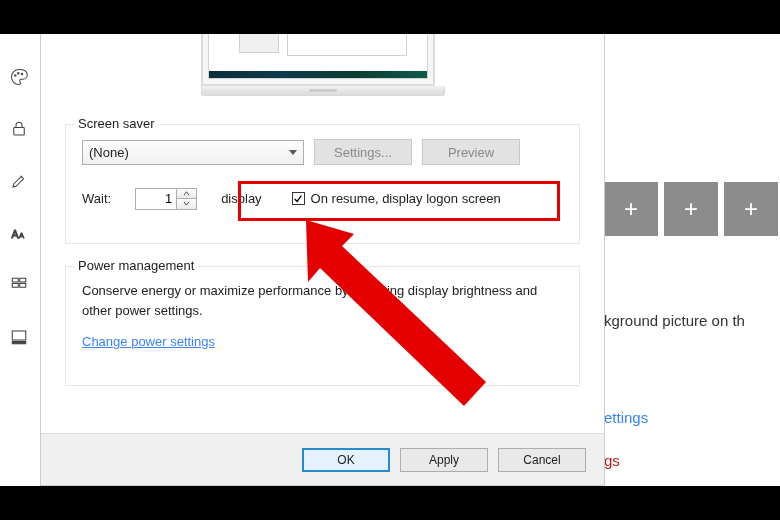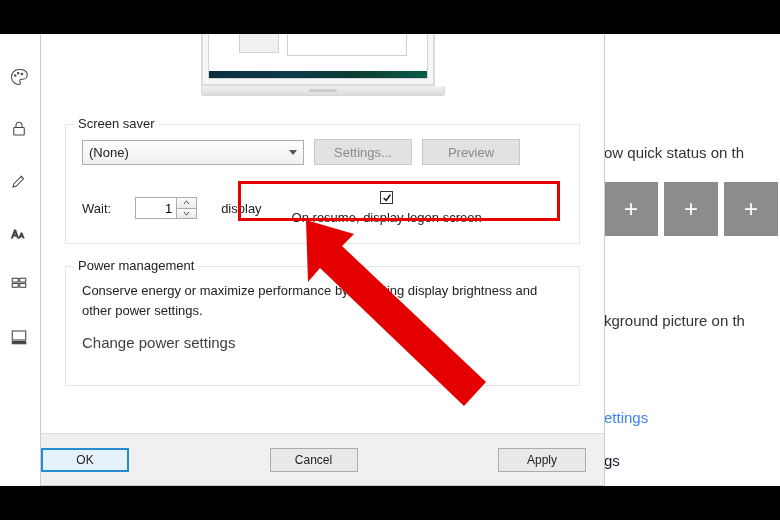--- a/index.html
+++ b/index.html
@@ -12,21 +12,21 @@
   .side-icons { position: absolute; left: 0; top: 0; width: 38px; height: 100%; background: #fff; display: flex; flex-direction: column; gap: 34px; padding-top: 34px; align-items: center; }
   .side-icons .icon { width: 18px; height: 18px; color: #555; }
   .side-icons svg { width: 18px; height: 18px; stroke: #444; fill: none; stroke-width: 1.4; }
 
   .bg-partial { position: absolute; left: 604px; top: 0; right: 0; height: 100%; background: #fff; font-size: 15px; color: #333; }
   .bg-text1 { position: absolute; top: 110px; left: 0; white-space: nowrap; }
   .plus-row { position: absolute; top: 148px; left: 0; display: flex; gap: 6px; }
   .plus-tile { width: 54px; height: 54px; background: #8c8c8c; color: #fff; display: flex; align-items: center; justify-content: center; font-size: 24px; font-weight: 300; }
   .bg-text2 { position: absolute; top: 278px; left: 0; white-space: nowrap; }
   .bg-link1 { position: absolute; top: 375px; left: 0; color: #3b82f6; }
-  .bg-link2 { position: absolute; top: 418px; left: 0; color: #0f172a; }
+  .bg-link2 { position: absolute; top: 418px; left: 0; color: #b91c1c; }
 
   .dialog { position: absolute; left: 40px; top: 0; width: 565px; height: 452px; background: #fff; border: 1px solid #ccc; border-top: none; overflow: hidden; }
   .dialog-body { position: absolute; left: 0; right: 0; top: 0; bottom: 52px; padding: 0 24px; }
 
   .monitor-wrap { position: absolute; top: -20px; left: 50%; transform: translateX(-50%); }
   .monitor { width: 234px; height: 72px; border: 2px solid #dcdcdc; background: #f6f6f6; border-radius: 2px 2px 0 0; padding: 5px; position: relative; }
   .monitor .screen { width: 100%; height: 100%; border: 1px solid #d4d4d4; background: #fff; position: relative; overflow: hidden; }
   .monitor .taskbar { position: absolute; bottom: 0; left: 0; right: 0; height: 7px; background: linear-gradient(to right, #0b2e3a, #0d3a4d, #0b3d31, #0d5a4a); }
   .monitor .start { position: absolute; bottom: 0; left: 0; width: 12px; height: 7px; background: #1a6fa8; }
   .monitor .win1 { position: absolute; left: 30px; top: -3px; width: 40px; height: 34px; background: #f0f0f0; border: 1px solid #d0d0d0; }
@@ -47,31 +47,31 @@
 
   .saver-row2 { display: flex; gap: 24px; align-items: center; margin-top: 22px; font-size: 13px; color: #222; }
   .wait-label {}
   .spinner { width: 62px; height: 22px; border: 1px solid #adadad; display: flex; background:#fff; }
   .spinner input { width: 40px; border: none; text-align: right; padding: 0 4px; font-size: 13px; outline:none; }
   .spinner .spin-btns { width: 20px; border-left: 1px solid #adadad; display:flex; flex-direction:column; }
   .spinner .spin-btns div { flex:1; display:flex; align-items:center; justify-content:center; background: linear-gradient(#fdfdfd,#eaeaea); }
   .spinner .spin-btns div + div { border-top:1px solid #adadad; }
   .spinner svg { width:7px; height:5px; }
 
-  .checkbox-wrap { display: flex; align-items: center; gap: 6px; padding: 4px 6px; flex-direction: column; }
+  .checkbox-wrap { display: flex; align-items: center; gap: 6px; padding: 4px 6px; }
   .cb { width: 13px; height: 13px; border: 1px solid #333; display:flex; align-items:center; justify-content:center; background:#fff; }
   .cb svg { width:10px; height:10px; }
 
   .red-highlight { position: absolute; border: 3px solid #e50000; left: 238px; top: 147px; width: 322px; height: 40px; pointer-events:none; }
 
   .gb-power { left: 24px; top: 232px; width: 515px; height: 120px; }
   .power-text { font-size: 13px; color: #222; line-height: 1.5; margin-top: -2px; }
-  .power-link { color: #404040; font-size: 15px; margin-top: 14px; display: inline-block; }
-
-  .dialog-footer { position: absolute; left: 0; right: 0; bottom: 0; height: 52px; background: #f0f0f0; border-top: 1px solid #ddd; display:flex; justify-content:space-between; align-items:center; gap: 10px; padding-right: 18px; }
+  .power-link { color: #3b82f6; text-decoration: underline; font-size: 13px; margin-top: 14px; display: inline-block; }
+
+  .dialog-footer { position: absolute; left: 0; right: 0; bottom: 0; height: 52px; background: #f0f0f0; border-top: 1px solid #ddd; display:flex; justify-content:flex-end; align-items:center; gap: 10px; padding-right: 18px; }
   .dlg-btn { width: 88px; height: 24px; border: 1px solid #adadad; background: #e9e9e9; font-size: 12px; display:flex; align-items:center; justify-content:center; color:#222; }
   .dlg-btn.ok { border: 2px solid #268ccf; background:#e6f2fb; }
 
   .arrow { position: absolute; pointer-events: none; }
 </style>
 </head>
 <body>
 
 <div class="topbar"></div>
 <div class="botbar"></div>
@@ -103,21 +103,20 @@
           <rect x="3" y="10" width="8" height="5"></rect>
           <rect x="13" y="10" width="8" height="5"></rect>
         </svg></span>
     <span class="icon"><svg viewBox="0 0 24 24">
           <rect x="3" y="4" width="18" height="12"></rect>
           <rect x="3" y="18" width="18" height="3" fill="#444"></rect>
         </svg></span>
   </div>
 
   <div class="bg-partial">
-    <div class="bg-text1">ow quick status on th</div>
     <div class="plus-row">
       <div class="plus-tile">+</div>
       <div class="plus-tile">+</div>
       <div class="plus-tile">+</div>
     </div>
     <div class="bg-text2">kground picture on th</div>
     <div class="bg-link1">ettings</div>
     <div class="bg-link2">gs</div>
   </div>
 
@@ -177,22 +176,22 @@
       <div class="groupbox gb-power">
         <span class="legend">Power management</span>
         <div class="power-text">Conserve energy or maximize performance by adjusting display brightness and other power settings.</div>
         <a class="power-link">Change power settings</a>
       </div>
 
     </div>
 
     <div class="dialog-footer">
       <div class="dlg-btn ok">OK</div>
+      <div class="dlg-btn">Apply</div>
       <div class="dlg-btn">Cancel</div>
-      <div class="dlg-btn">Apply</div>
     </div>
   </div>
 
   <div class="red-highlight"></div>
 
   <svg class="arrow" style="left:250px; top:150px;" width="260" height="260">
     <defs></defs>
     <polygon points="56,36 104,50 92,62 236,198 214,222 70,84 58,98" fill="#e50000"></polygon>
   </svg>
 

